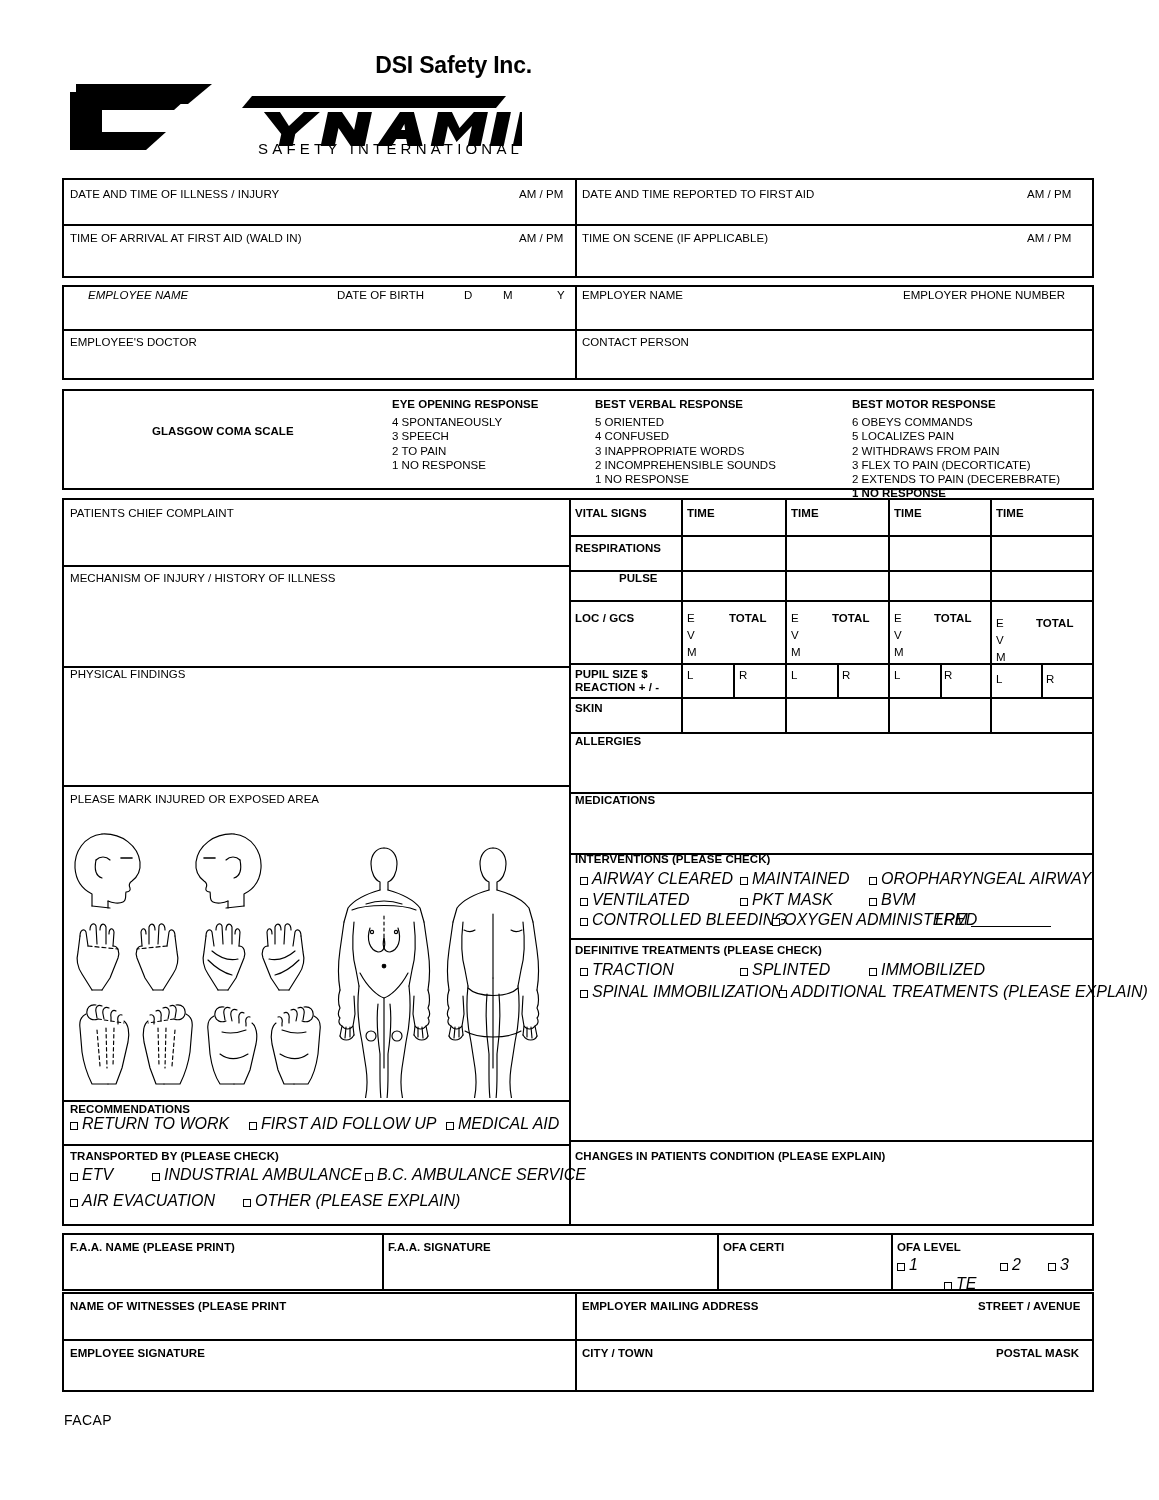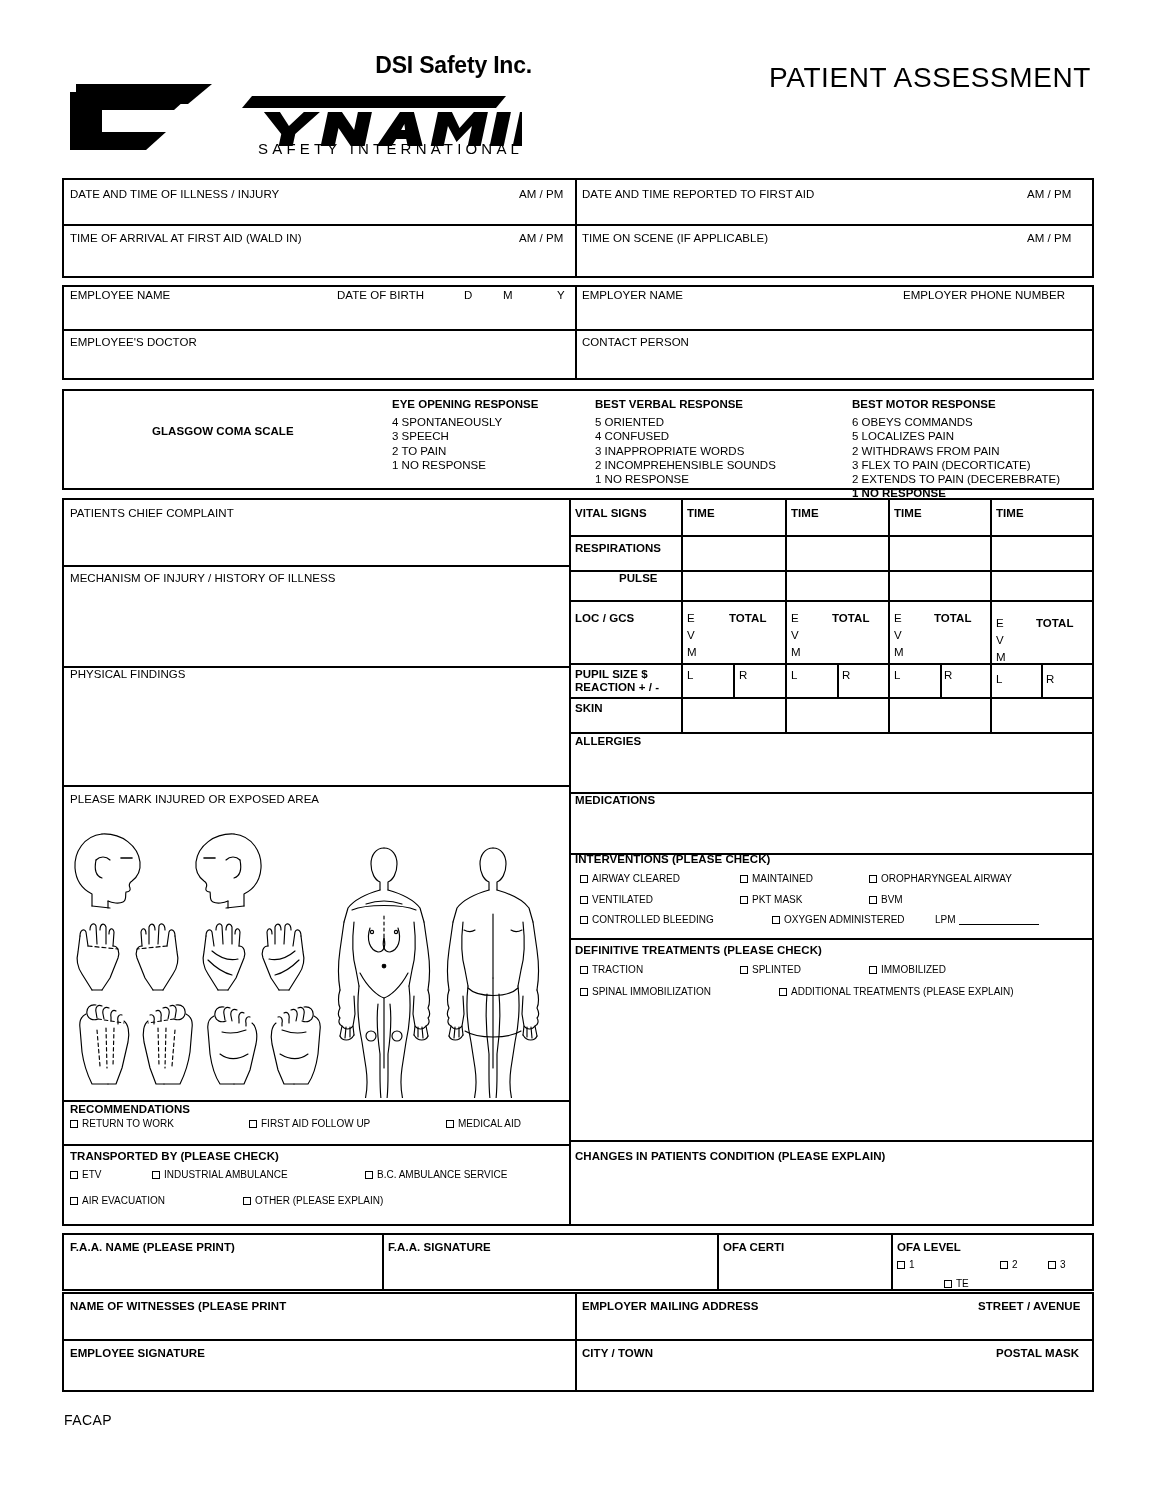--- a/index.html
+++ b/index.html
@@ -31,21 +31,21 @@
     position:absolute;font-size:11.5px;line-height:13px;white-space:nowrap;
     letter-spacing:0.05px;
   }
   .lbl.b{font-weight:bold;}
 
   
   .cb{
     display:inline-block;width:8px;height:8px;border:1.4px solid #000;
     box-sizing:border-box;vertical-align:-1px;margin-right:4px;background:#fff;
   }
-  .chk{position:absolute;font-size:10px;line-height:13px;white-space:nowrap;}
+  .chk{position:absolute;font-size:16px;line-height:13px;white-space:nowrap;font-style:italic;}
 
   .underline{display:inline-block;width:80px;border-bottom:1.3px solid #000;height:10px;vertical-align:-2px;margin-left:3px;}
 
   
   .facap{position:absolute;left:64px;top:1412px;font-size:14px;letter-spacing:0.4px;}
 
   .gcs-col{position:absolute;font-size:11.5px;line-height:14.2px;white-space:nowrap;}
   .gcs-col .hd{font-weight:bold;margin-bottom:4px;display:block;}
   .gcs-col .it{display:block;}
   .gcs-col .it.bold{font-weight:bold;}
@@ -82,42 +82,41 @@
 
           <polygon points="443,38 457,38 457,72 443,72"></polygon>
 
           <path d="M500 38 L466 38 L466 72 L500 72 L500 61 L479 61 L479 49 L500 49 Z"></path>
         </g>
 
         <text x="196" y="80" font-family="Liberation Sans, sans-serif" font-size="15" letter-spacing="4.2" fill="#000">SAFETY INTERNATIONAL</text>
       </svg>
     </div>
     <div class="title-block">
-      <div class="title-sub">PATIENT ASSESSMENT</div>
     </div>
   </div>
 
   <div class="blk" style="left:62px;top:178px;width:1032px;height:100px;">
     <div class="vline" style="left:511px;top:0;height:96px;"></div>
     <div class="hline" style="left:0;top:44px;width:1028px;"></div>
   </div>
   <div class="lbl" style="left:70px;top:188px;">DATE AND TIME OF ILLNESS / INJURY</div>
   <div class="lbl" style="left:519px;top:188px;">AM / PM</div>
   <div class="lbl" style="left:582px;top:188px;">DATE AND TIME REPORTED TO FIRST AID</div>
   <div class="lbl" style="left:1027px;top:188px;">AM / PM</div>
   <div class="lbl" style="left:70px;top:232px;">TIME OF ARRIVAL AT FIRST AID (WALD IN)</div>
   <div class="lbl" style="left:519px;top:232px;">AM / PM</div>
   <div class="lbl" style="left:582px;top:232px;">TIME ON SCENE (IF APPLICABLE)</div>
   <div class="lbl" style="left:1027px;top:232px;">AM / PM</div>
 
   <div class="blk" style="left:62px;top:285px;width:1032px;height:95px;">
     <div class="vline" style="left:511px;top:0;height:91px;"></div>
     <div class="hline" style="left:0;top:42px;width:1028px;"></div>
   </div>
-  <div class="lbl" style="left:70px;top:289px;">EMPLOYEE NAME</div>
+  <div class="lbl" style="left:88px;top:289px;font-style:italic;">EMPLOYEE NAME</div>
   <div class="lbl" style="left:337px;top:289px;">DATE OF BIRTH</div>
   <div class="lbl" style="left:464px;top:289px;">D</div>
   <div class="lbl" style="left:503px;top:289px;">M</div>
   <div class="lbl" style="left:557px;top:289px;">Y</div>
   <div class="lbl" style="left:582px;top:289px;">EMPLOYER NAME</div>
   <div class="lbl" style="left:903px;top:289px;">EMPLOYER PHONE NUMBER</div>
   <div class="lbl" style="left:70px;top:336px;">EMPLOYEE'S DOCTOR</div>
   <div class="lbl" style="left:582px;top:336px;">CONTACT PERSON</div>
 
   <div class="blk" style="left:62px;top:389px;width:1032px;height:101px;"></div>

